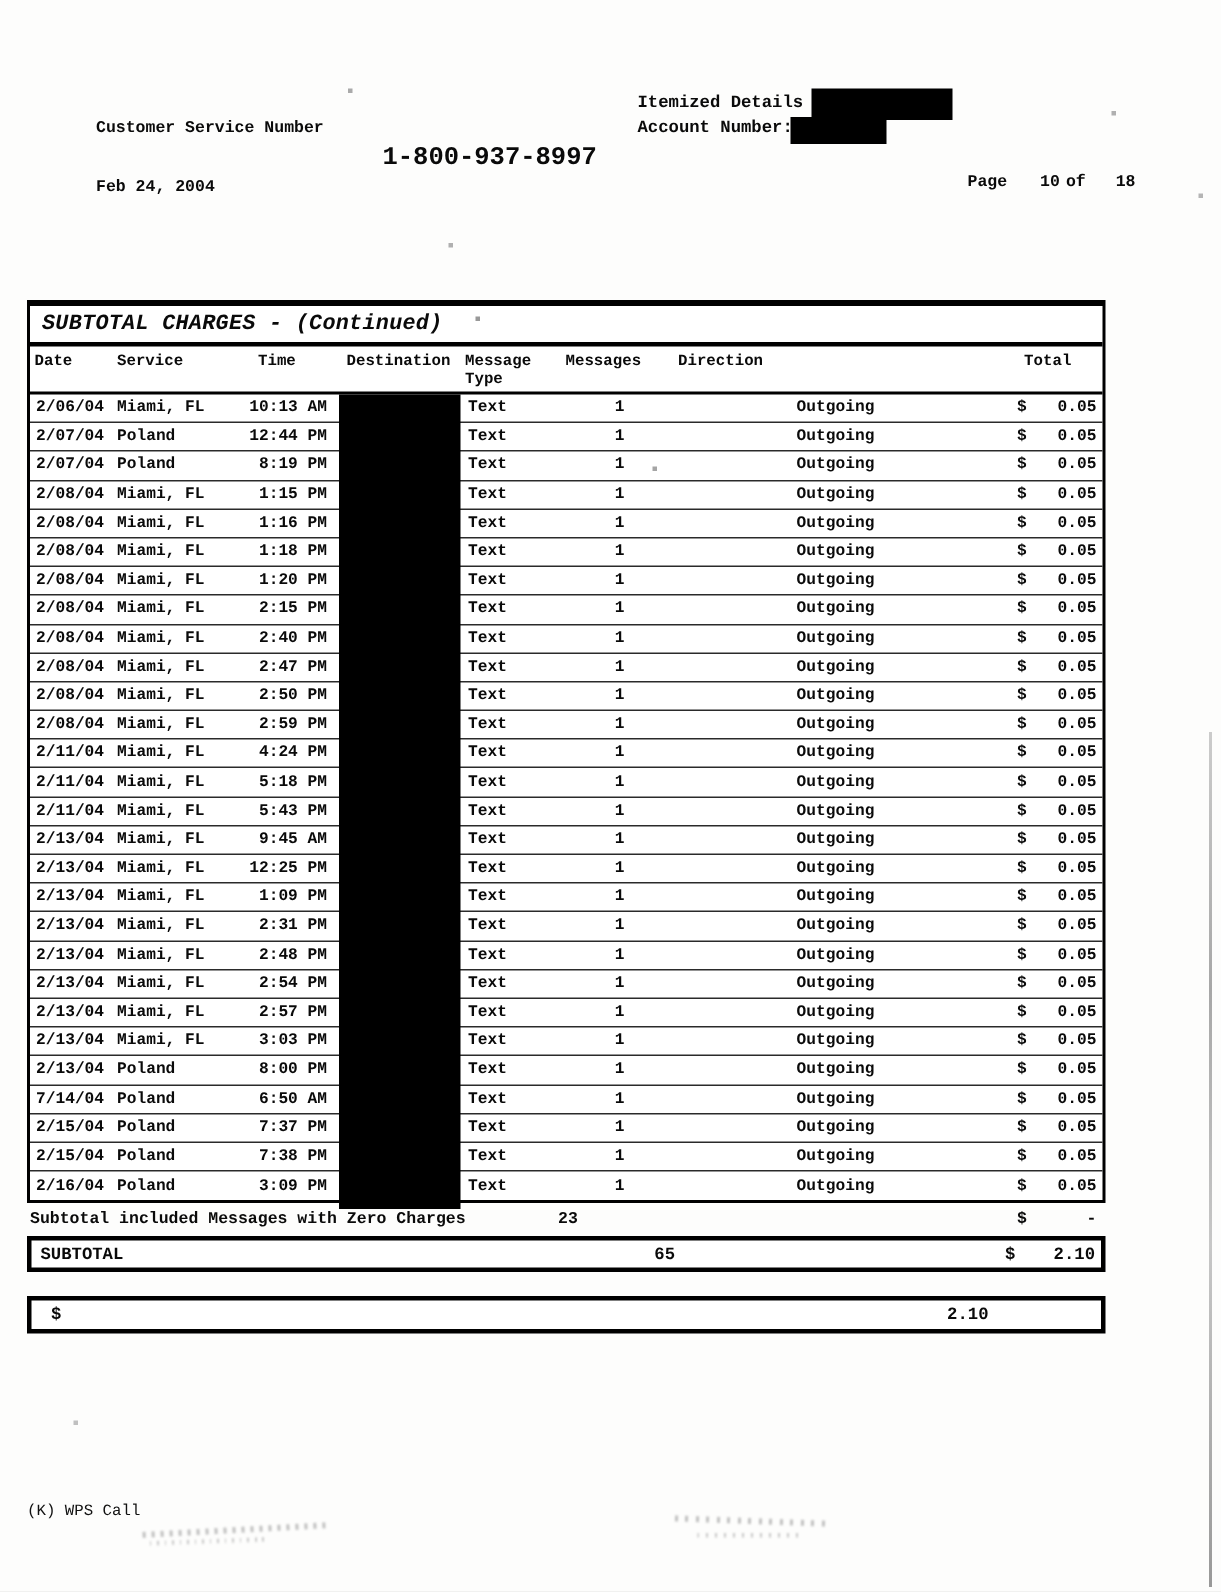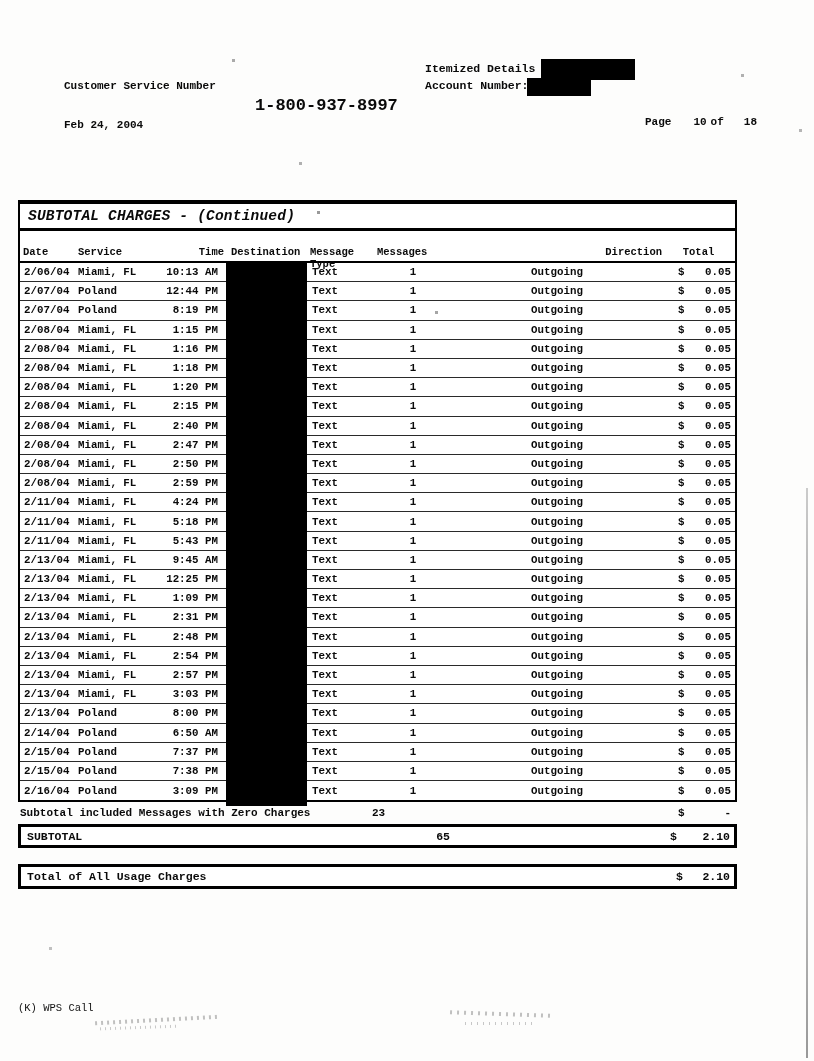--- a/index.html
+++ b/index.html
@@ -20,25 +20,25 @@
   .page-info span{display:inline-block;}
   .pi-cur{margin-left:22px;} .pi-of{margin-left:4px;} .pi-tot{margin-left:20px;}
 
   
   .tbl{position:absolute;left:18px;top:200px;width:719px;}
   .tbl-box{border:2px solid #000;border-top:4px solid #000;background:#fff;position:relative;}
   .tbl-title{height:24px;line-height:24px;padding-left:8px;font-size:14.5px;font-weight:700;
              font-style:italic;border-bottom:3px solid #000;letter-spacing:.2px;}
   .grid{display:grid;grid-template-columns:57px 85px 62px 86px 64px 78px 210px 1fr;align-items:center;}
   .tbl-header{height:30px;border-bottom:2px solid #000;font-size:10.5px;font-weight:700;align-items:start;}
-  .tbl-header .hc{padding-top:15px;line-height:12px;}
+  .tbl-header .hc{padding-top:4px;line-height:12px;}
   .hc.h-date{padding-left:3px;} .hc.h-service{padding-left:1px;}
-  .hc.h-time{text-align:right;padding-left:10px;} .hc.h-dest{padding-left:7px;}
+  .hc.h-time{text-align:left;padding-left:10px;} .hc.h-dest{padding-left:7px;}
   .hc.h-type{width:52px;} .hc.h-msgs{padding-left:3px;}
-  .hc.h-dir{text-align:right;} .hc.h-total{text-align:center;}
+  .hc.h-dir{text-align:left;} .hc.h-total{text-align:center;}
 
   .trow{height:19.2px;border-bottom:1px solid #2a2a2a;font-size:10.8px;font-weight:700;box-sizing:border-box;}
   .tbl-bodywrap .trow:last-child{border-bottom:none;}
   .c{white-space:nowrap;overflow:hidden;}
   .c.date{padding-left:4px;} .c.svc{padding-left:1px;}
   .c.time{text-align:right;padding-right:6px;}
   .c.type{padding-left:2px;} .c.msgs{text-align:center;}
   .c.dir{text-align:center;}
   .c.tot{display:flex;justify-content:space-between;padding-left:16px;padding-right:4px;}
 
@@ -448,21 +448,21 @@
             <span class="c type">Text</span>
             <span class="c msgs">1</span>
             <span class="c dir">Outgoing</span>
             <span class="c tot">
               <i class="cur" style="font-style:normal">$</i>
               <i class="amt" style="font-style:normal">0.05</i>
             </span>
           </div>
 
           <div class="grid trow">
-            <span class="c date">2/14/04</span>
+            <span class="c date">7/14/04</span>
             <span class="c svc">Poland</span>
             <span class="c time">6:50 AM</span>
             <span class="c dest"></span>
             <span class="c type">Text</span>
             <span class="c msgs">1</span>
             <span class="c dir">Outgoing</span>
             <span class="c tot">
               <i class="cur" style="font-style:normal">$</i>
               <i class="amt" style="font-style:normal">0.05</i>
             </span>
@@ -530,21 +530,20 @@
       <span></span>
       <span class="st">
           <i style="font-style:normal">$</i>
           <i style="font-style:normal">2.10</i>
         </span>
     </div>
 
     <div class="spacer"></div>
 
     <div class="total-box">
-      <span class="tl">Total of All Usage Charges</span>
       <span class="tt">
           <i style="font-style:normal">$</i>
           <i style="font-style:normal">2.10</i>
         </span>
     </div>
   </div>
 
   <span class="abs legend-2">(K) WPS Call</span>
 
   <div class="abs edge-line"></div>

